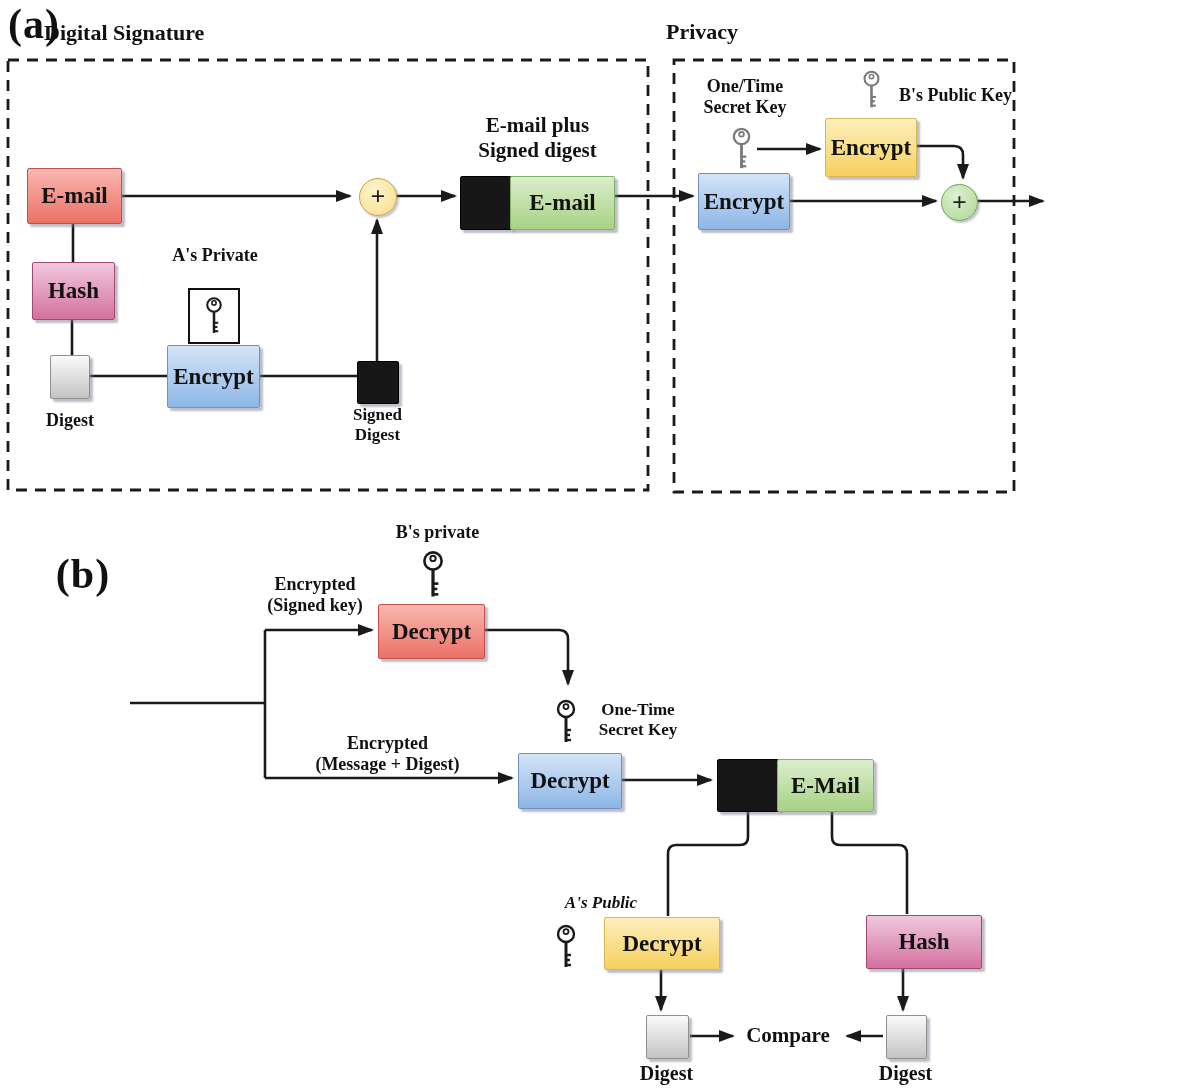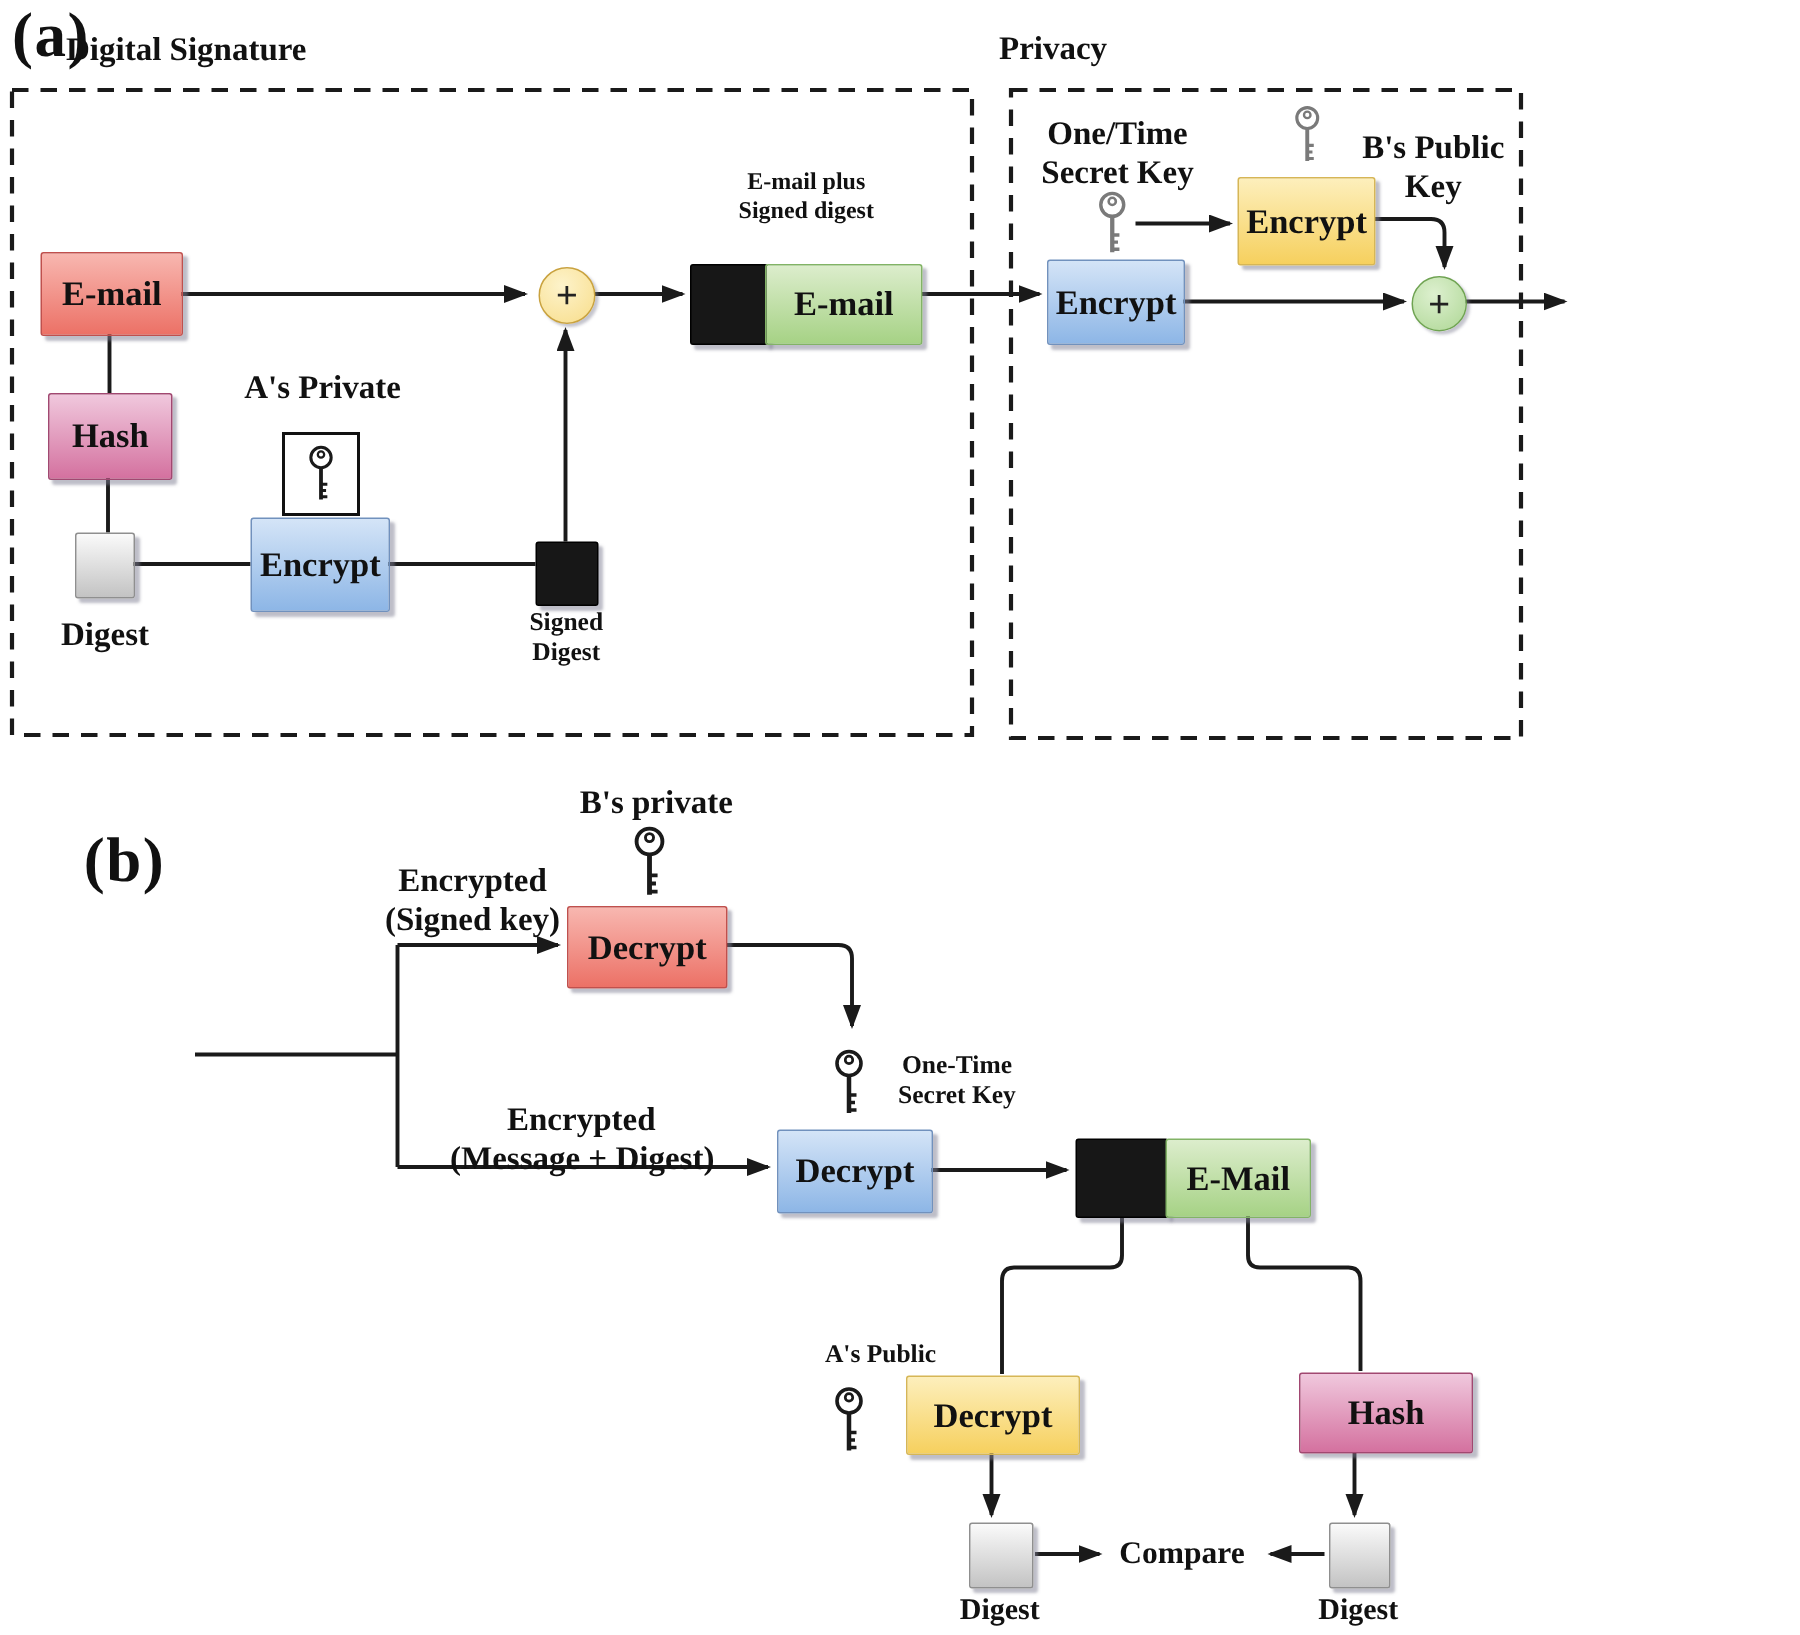--- a/index.html
+++ b/index.html
@@ -26,21 +26,21 @@
     position:absolute;z-index:2;border-radius:50%;display:flex;align-items:center;justify-content:center;
     font-weight:bold;font-size:26px;line-height:1;color:#222;border:1.6px solid;
     box-shadow:2px 2px 2px rgba(125,125,145,.45);
   }
   .plus-yellow{background:radial-gradient(circle at 40% 32%,#fdf3cb,var(--plus_yellow_fill,#f8dd8a));border-color:var(--plus_yellow_border,#c9a23f);}
   .plus-green{background:radial-gradient(circle at 40% 32%,#ddf0cf,var(--plus_green_fill,#aed795));border-color:var(--plus_green_border,#6fa352);}
   .lbl{position:absolute;z-index:2;font-weight:bold;color:#111;text-align:center;line-height:1.18;}
   .lbl .ln{white-space:nowrap;}
   .panel-letter{font-size:42px;letter-spacing:1px;}
   .section-title{font-size:22px;}
-  .ann{font-size:22px;}
+  .ann{font-size:18px;}
   .ann-sm{font-size:17px;}
   .key{position:absolute;z-index:2;}
   .key svg{display:block;}
   .key-black circle,.key-black line{stroke:var(--key_black,#1a1a1a);}
   .key-gray circle,.key-gray line{stroke:var(--key_gray,#7a7a7a);}
   .keybox{
     position:absolute;z-index:2;border:2.4px solid #111;background:#fff;
     display:flex;align-items:center;justify-content:center;
   }
 </style>
@@ -112,21 +112,21 @@
 
   <div class="box blue" style="left:167px;top:345px;width:91px;height:61px;">Encrypt</div>
   <div class="box blackbox" style="left:357px;top:361px;width:40px;height:41px;"></div>
   <div class="lbl ann-sm" style="left:340px;top:405px;width:75px;">
     <div class="ln">Signed</div>
     <div class="ln">Digest</div>
   </div>
 
   <div class="plus-circle plus-yellow" style="left:359px;top:178px;width:36px;height:36px;">+</div>
 
-  <div class="lbl" style="left:455px;top:113px;width:165px;font-size:16px;">
+  <div class="lbl" style="left:455px;top:113px;width:165px;font-size:21px;">
     <div class="ln">E-mail plus</div>
     <div class="ln">Signed digest</div>
   </div>
   <div class="box blackbox" style="left:460px;top:176px;width:50px;height:52px;"></div>
   <div class="box green" style="left:510px;top:176px;width:103px;height:52px;">E-mail</div>
 
   <div class="lbl ann" style="left:690px;top:76px;width:110px;">
     <div class="ln">One/Time</div>
     <div class="ln">Secret Key</div>
   </div>
@@ -195,21 +195,21 @@
 
   <div class="lbl ann" style="left:300px;top:733px;width:175px;">
     <div class="ln">Encrypted</div>
     <div class="ln">(Message + Digest)</div>
   </div>
 
   <div class="box blue" style="left:518px;top:753px;width:102px;height:54px;">Decrypt</div>
   <div class="box blackbox" style="left:717px;top:759px;width:60px;height:51px;"></div>
   <div class="box green" style="left:777px;top:759px;width:95px;height:51px;">E-Mail</div>
 
-  <div class="lbl ann-sm" style="left:532px;top:893px;width:110px;">A's Public</div>
+  <div class="lbl ann-sm" style="left:546px;top:893px;width:110px;font-style:italic;">A's Public</div>
   <span class="key key-black" style="left:553px;top:922px;">
     <svg width="26" height="50" viewBox="0 0 26 46" fill="none">
       <circle cx="13" cy="10" r="8" stroke-width="2.4"></circle>
       <circle cx="13" cy="7.6" r="2.5" stroke-width="1.8"></circle>
       <line x1="13" y1="18" x2="13" y2="43" stroke-width="3"></line>
       <line x1="13" y1="31" x2="18" y2="31" stroke-width="2.4"></line>
       <line x1="13" y1="36" x2="17" y2="36" stroke-width="2.4"></line>
       <line x1="13" y1="41" x2="18" y2="41" stroke-width="2.4"></line>
     </svg>
   </span>

